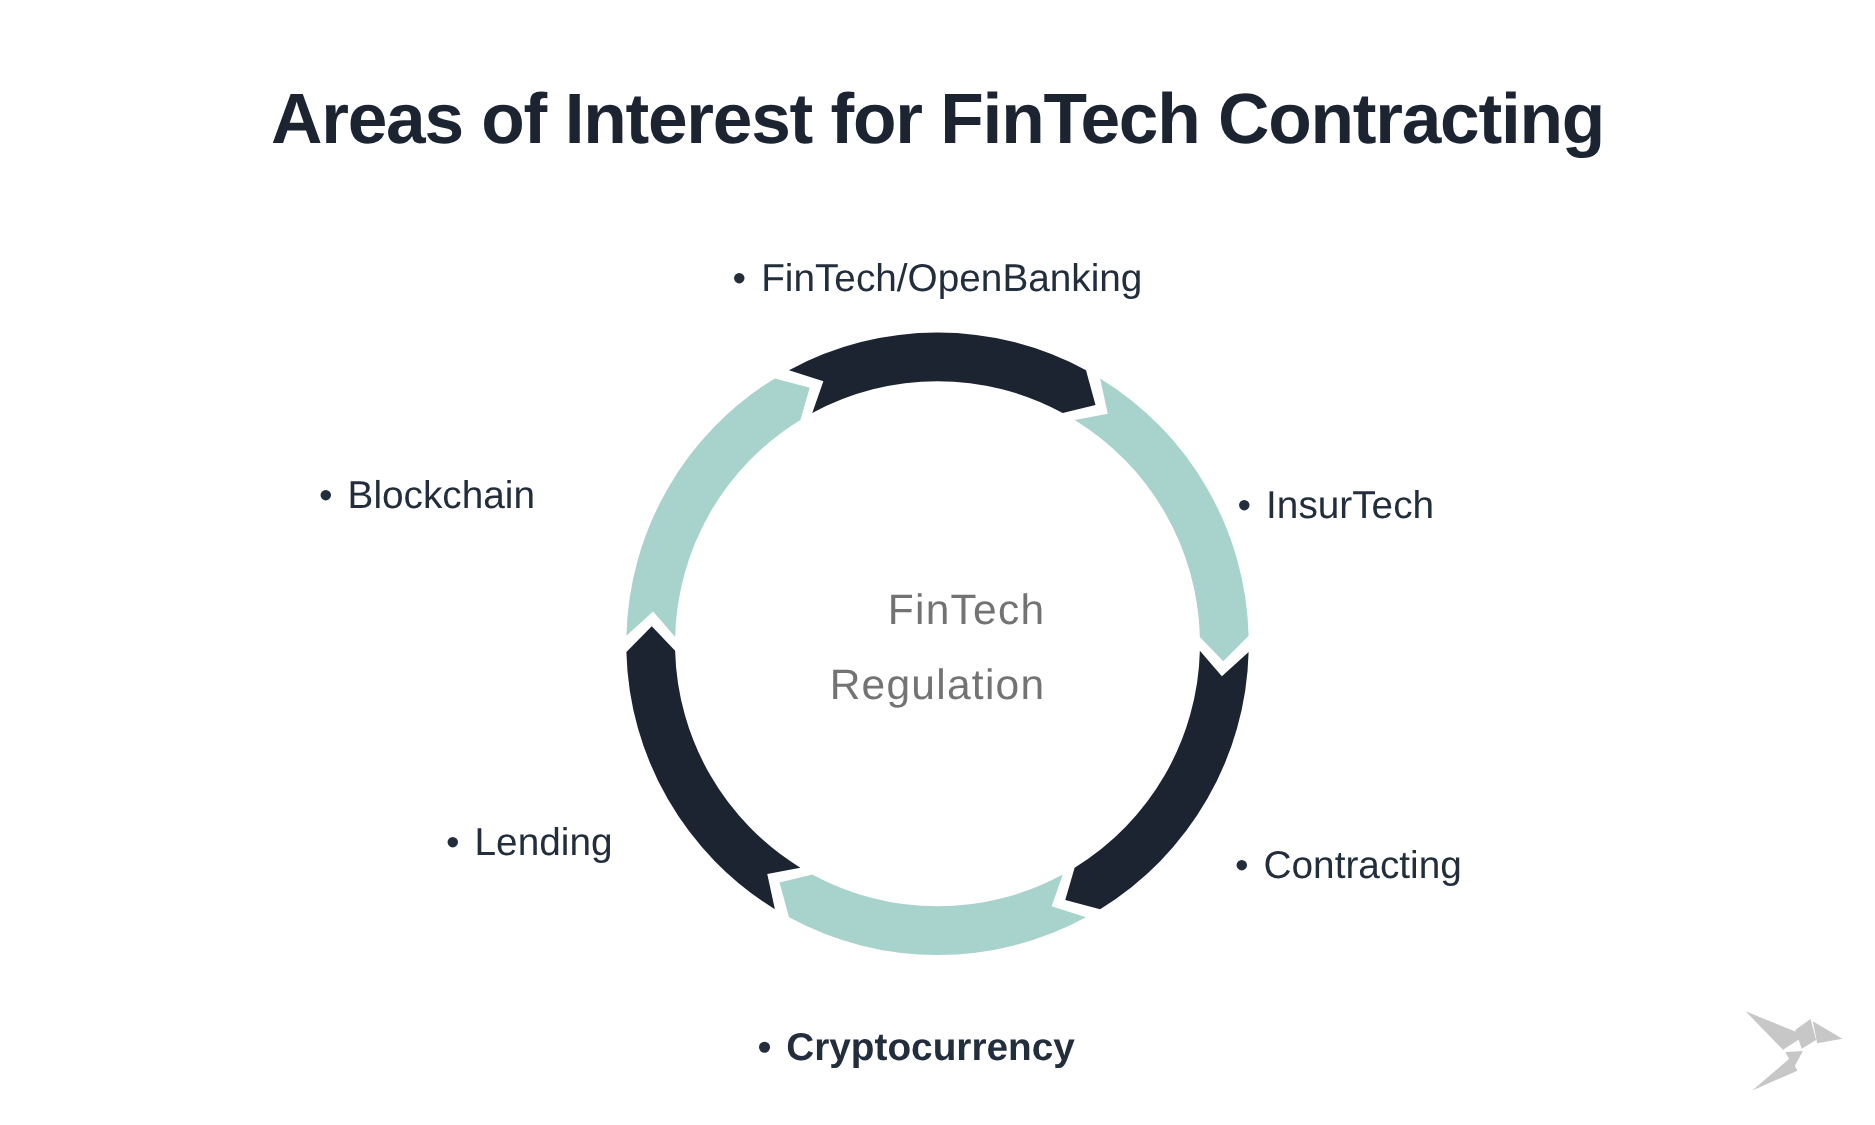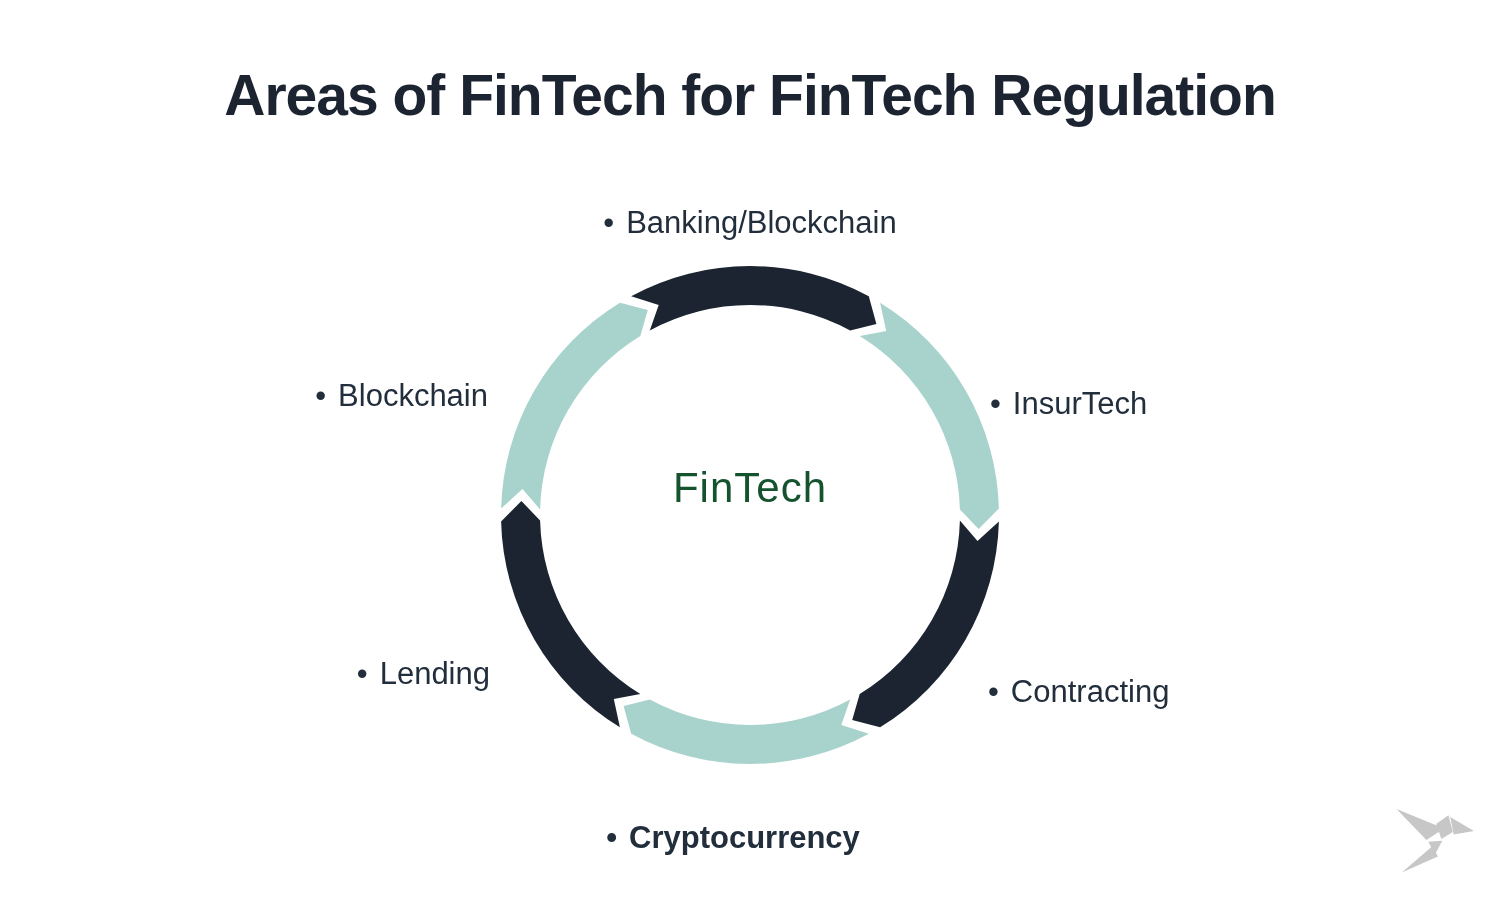--- a/index.html
+++ b/index.html
@@ -8,56 +8,57 @@
     font-family:"Liberation Sans", sans-serif;overflow:hidden;
   }
   .slide-title{
     position:absolute;top:62px;left:0;width:100%;text-align:center;
     font-size:57px;font-weight:800;letter-spacing:-1px;color:#1b2430;
     white-space:nowrap;
   }
   #ring-svg{position:absolute;top:0;left:0;}
   .center-label{
     position:absolute;left:750px;top:458px;transform:translateX(-50%);
-    text-align:right;font-size:42px;line-height:60px;font-weight:500;
-    letter-spacing:1px;color:#14532d;white-space:nowrap;
+    text-align:right;font-size:34px;line-height:60px;font-weight:500;
+    letter-spacing:1px;color:#737373;white-space:nowrap;
   }
   .seg-label{
     position:absolute;font-size:31px;color:#222e3c;white-space:nowrap;
     font-weight:400;
   }
   .seg-label .bullet{margin-right:12px;}
   .lbl-banking{left:750px;top:205px;transform:translateX(-50%);}
   .lbl-insurtech{left:990px;top:386px;}
   .lbl-contracting{left:988px;top:631px;margin-top:43px;}
   .lbl-cryptocurrency{left:733px;top:820px;transform:translateX(-50%);font-weight:bold;}
   .lbl-lending{right:1010px;top:656px;}
-  .lbl-blockchain{right:1012px;top:378px;}
+  .lbl-blockchain{right:1072px;top:378px;}
   .logo{position:absolute;left:1393px;top:795px;width:88px;height:88px;}
 </style>
 </head>
 <body>
 
-<div class="slide-title">Areas of FinTech for FinTech Regulation</div>
+<div class="slide-title">Areas of Interest for FinTech Contracting</div>
 
 <svg id="ring-svg" width="1500" height="900" viewBox="0 0 1500 900">
     <path d="M631.2,296.2 A249,249 0 0 1 868.8,296.2 L876.4,324.0 L850.2,330.4 A210,210 0 0 0 649.8,330.4 L658.7,305.0 Z" fill="#1b2430"></path>
     <path d="M880.1,302.7 A249,249 0 0 1 998.9,508.5 L978.6,529.0 L959.9,509.5 A210,210 0 0 0 859.7,335.9 L886.2,330.9 Z" fill="#a8d3cd"></path>
     <path d="M998.9,521.5 A249,249 0 0 1 880.1,727.3 L852.2,719.9 L859.7,694.1 A210,210 0 0 0 959.9,520.5 L977.5,540.9 Z" fill="#1b2430"></path>
     <path d="M868.8,733.8 A249,249 0 0 1 631.2,733.8 L623.6,706.0 L649.8,699.6 A210,210 0 0 0 850.2,699.6 L841.3,725.0 Z" fill="#a8d3cd"></path>
     <path d="M619.9,727.3 A249,249 0 0 1 501.1,521.5 L521.4,501.0 L540.1,520.5 A210,210 0 0 0 640.3,694.1 L613.8,699.1 Z" fill="#1b2430"></path>
     <path d="M501.1,508.5 A249,249 0 0 1 619.9,302.7 L647.8,310.1 L640.3,335.9 A210,210 0 0 0 540.1,509.5 L522.5,489.1 Z" fill="#a8d3cd"></path>
   </svg>
 
 <div class="center-label">
   <div>FinTech</div>
+  <div>Regulation</div>
 </div>
 
 <div class="seg-label lbl-banking">
-  <span class="bullet">•</span><span>Banking/Blockchain</span>
+  <span class="bullet">•</span><span>FinTech/OpenBanking</span>
 </div>
 <div class="seg-label lbl-insurtech">
   <span class="bullet">•</span><span>InsurTech</span>
 </div>
 <div class="seg-label lbl-contracting">
   <span class="bullet">•</span><span>Contracting</span>
 </div>
 <div class="seg-label lbl-cryptocurrency">
   <span class="bullet">•</span><span>Cryptocurrency</span>
 </div>

